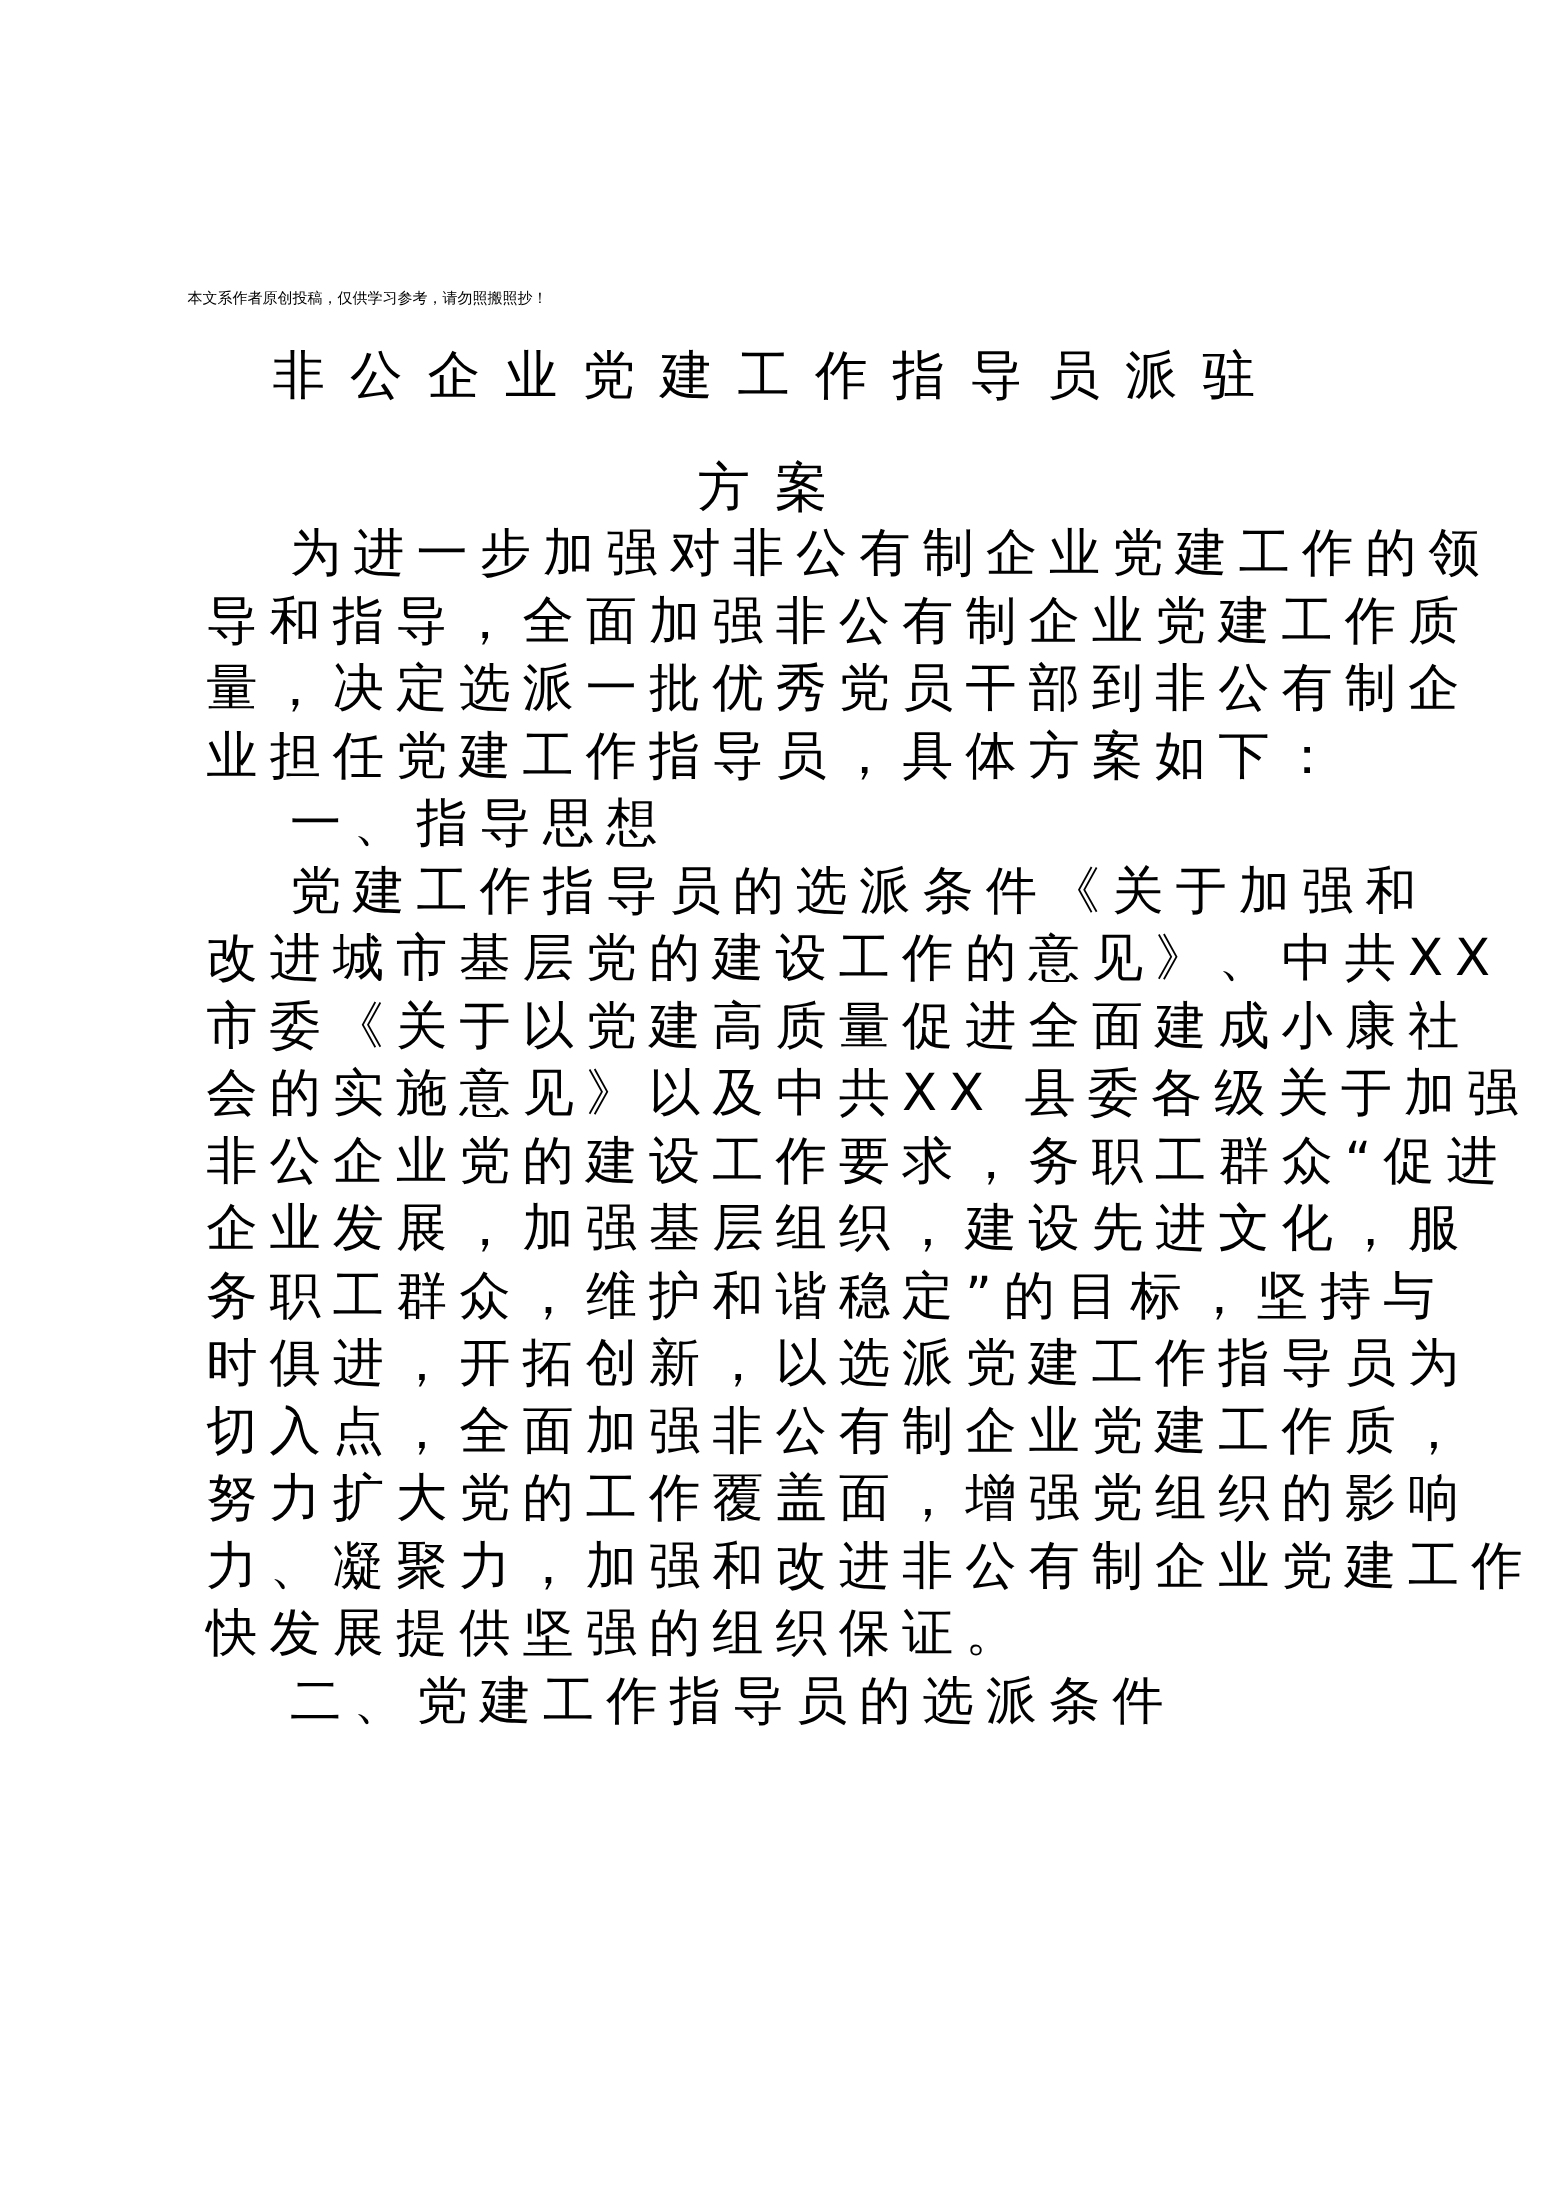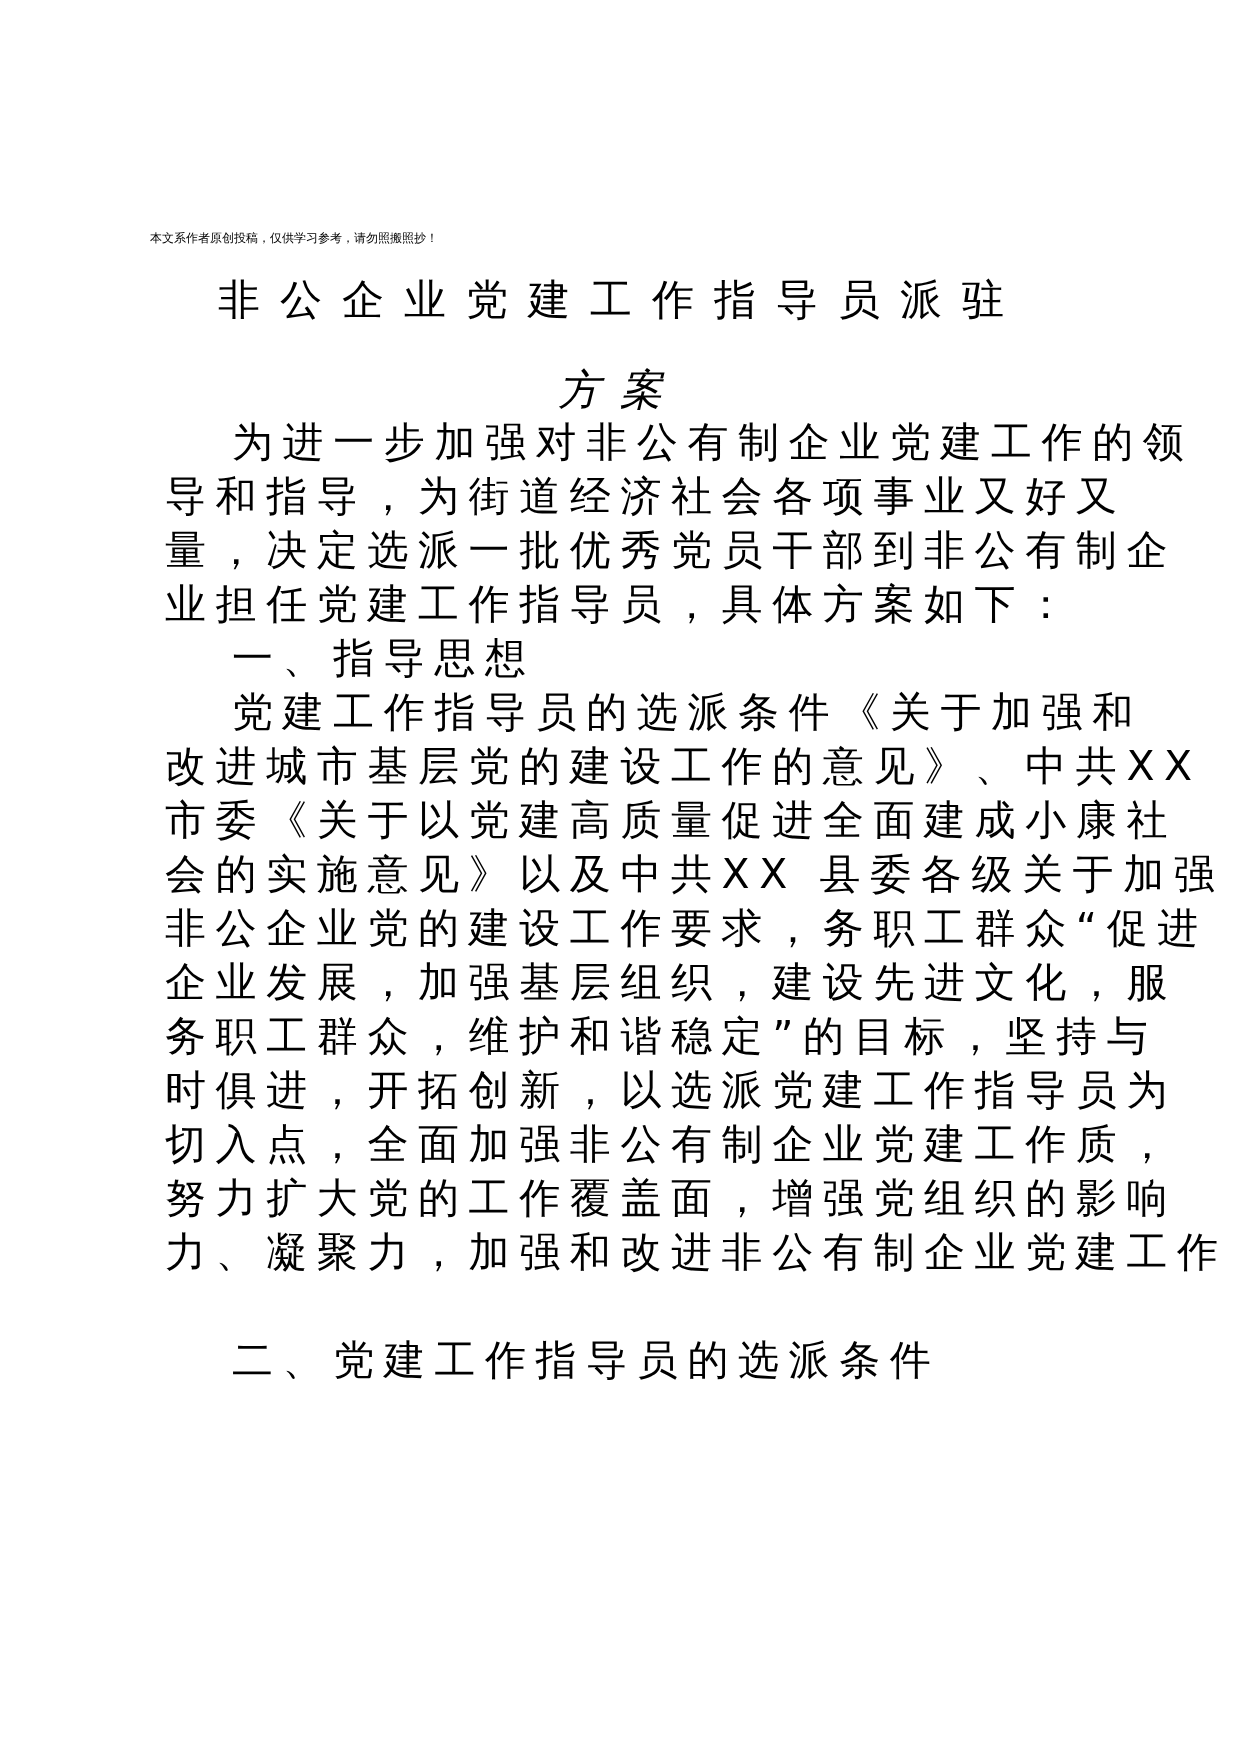--- a/index.html
+++ b/index.html
@@ -35,21 +35,21 @@
   .title {
     position: absolute;
     left: 0;
     width: 1240px;
     text-align: center;
     font-size: 42px;
     letter-spacing: 20px;
     white-space: nowrap;
   }
   .title.l1 { top: 272px; line-height: 56px; padding-left: 1px; }
-  .title.l2 { top: 362px; line-height: 56px; font-style: italic; }
+  .title.l2 { top: 362px; line-height: 56px; }
   .body-line {
     position: absolute;
     left: 165px;
     width: 915px;
     font-size: 41px;
     line-height: 40px;
     letter-spacing: 9.6px;
     white-space: nowrap;
   }
   .indent { left: 232px; }
@@ -58,33 +58,34 @@
 <body>
 
 <div class="page">
 
   <div class="notice">本文系作者原创投稿，仅供学习参考，请勿照搬照抄！</div>
 
   <div class="title l1">非公企业党建工作指导员派驻</div>
   <div class="title l2">方案</div>
 
   <div class="body-line indent" style="top:422px">为进一步加强对非公有制企业党建工作的领</div>
-  <div class="body-line" style="top:476px">导和指导，为街道经济社会各项事业又好又</div>
+  <div class="body-line" style="top:476px">导和指导，全面加强非公有制企业党建工作质</div>
   <div class="body-line" style="top:530px">量，决定选派一批优秀党员干部到非公有制企</div>
   <div class="body-line" style="top:584px">业担任党建工作指导员，具体方案如下：</div>
 
   <div class="body-line indent" style="top:638px">一、指导思想</div>
 
   <div class="body-line indent" style="top:692px">党建工作指导员的选派条件《关于加强和</div>
   <div class="body-line" style="top:746px">改进城市基层党的建设工作的意见》、中共XX</div>
   <div class="body-line" style="top:800px">市委《关于以党建高质量促进全面建成小康社</div>
   <div class="body-line" style="top:854px">会的实施意见》以及中共XX 县委各级关于加强</div>
   <div class="body-line" style="top:908px">非公企业党的建设工作要求，务职工群众“促进</div>
   <div class="body-line" style="top:962px">企业发展，加强基层组织，建设先进文化，服</div>
   <div class="body-line" style="top:1016px">务职工群众，维护和谐稳定”的目标，坚持与</div>
   <div class="body-line" style="top:1070px">时俱进，开拓创新，以选派党建工作指导员为</div>
   <div class="body-line" style="top:1124px">切入点，全面加强非公有制企业党建工作质，</div>
   <div class="body-line" style="top:1178px">努力扩大党的工作覆盖面，增强党组织的影响</div>
   <div class="body-line" style="top:1232px">力、凝聚力，加强和改进非公有制企业党建工作</div>
+  <div class="body-line" style="top:1286px">快发展提供坚强的组织保证。</div>
 
   <div class="body-line indent" style="top:1340px">二、党建工作指导员的选派条件</div>
 
 </div>
 
 </body></html>

